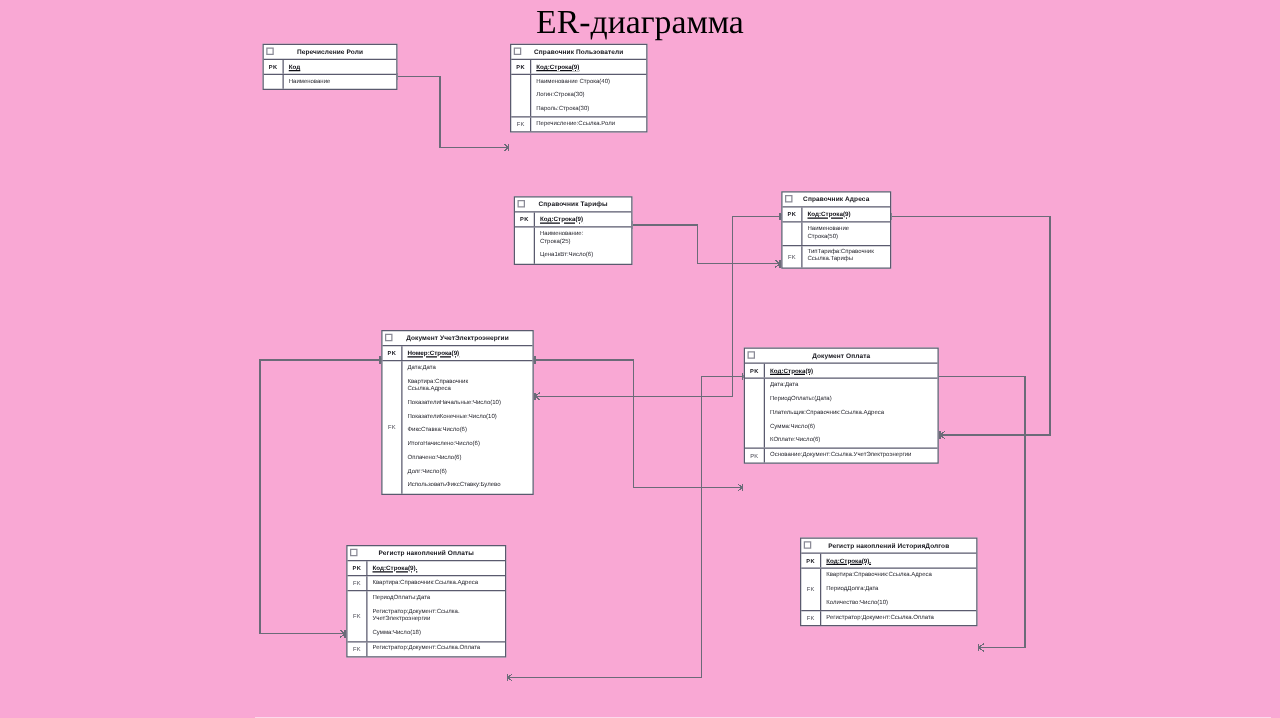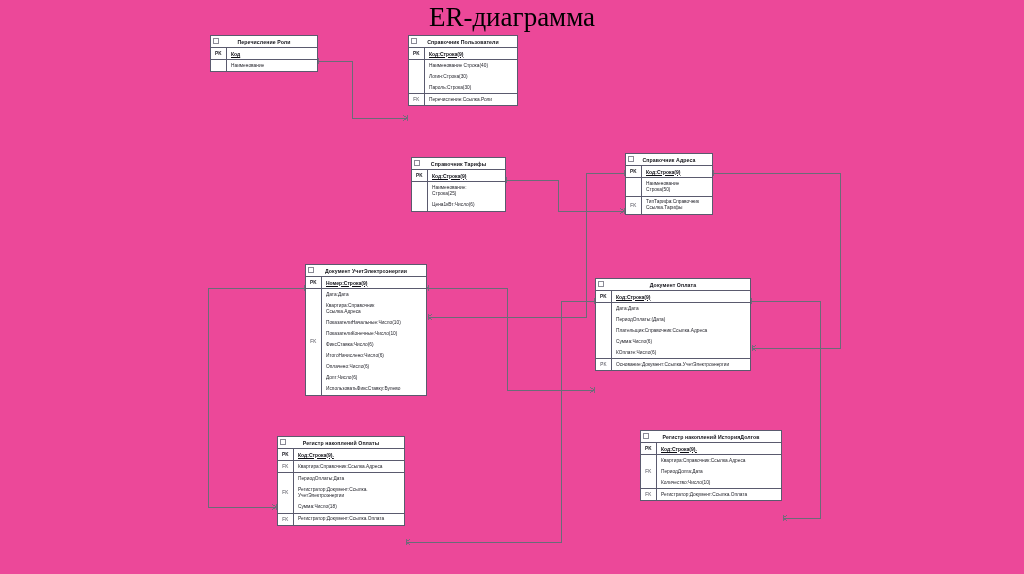--- a/index.html
+++ b/index.html
@@ -4,21 +4,21 @@
 <style>
   html, body {
     margin: 0;
     padding: 0;
     background: #ffffff;
   }
   #page {
     position: relative;
     width: 1024px;
     height: 574px;
-    background: #ec4899;
+    background: #f9a8d4;
     overflow: hidden;
     font-family: "Liberation Sans", sans-serif;
   }
   #diagram-title {
     position: absolute;
     left: 0;
     top: 2px;
     width: 1024px;
     text-align: center;
     font-family: "Liberation Serif", serif;

